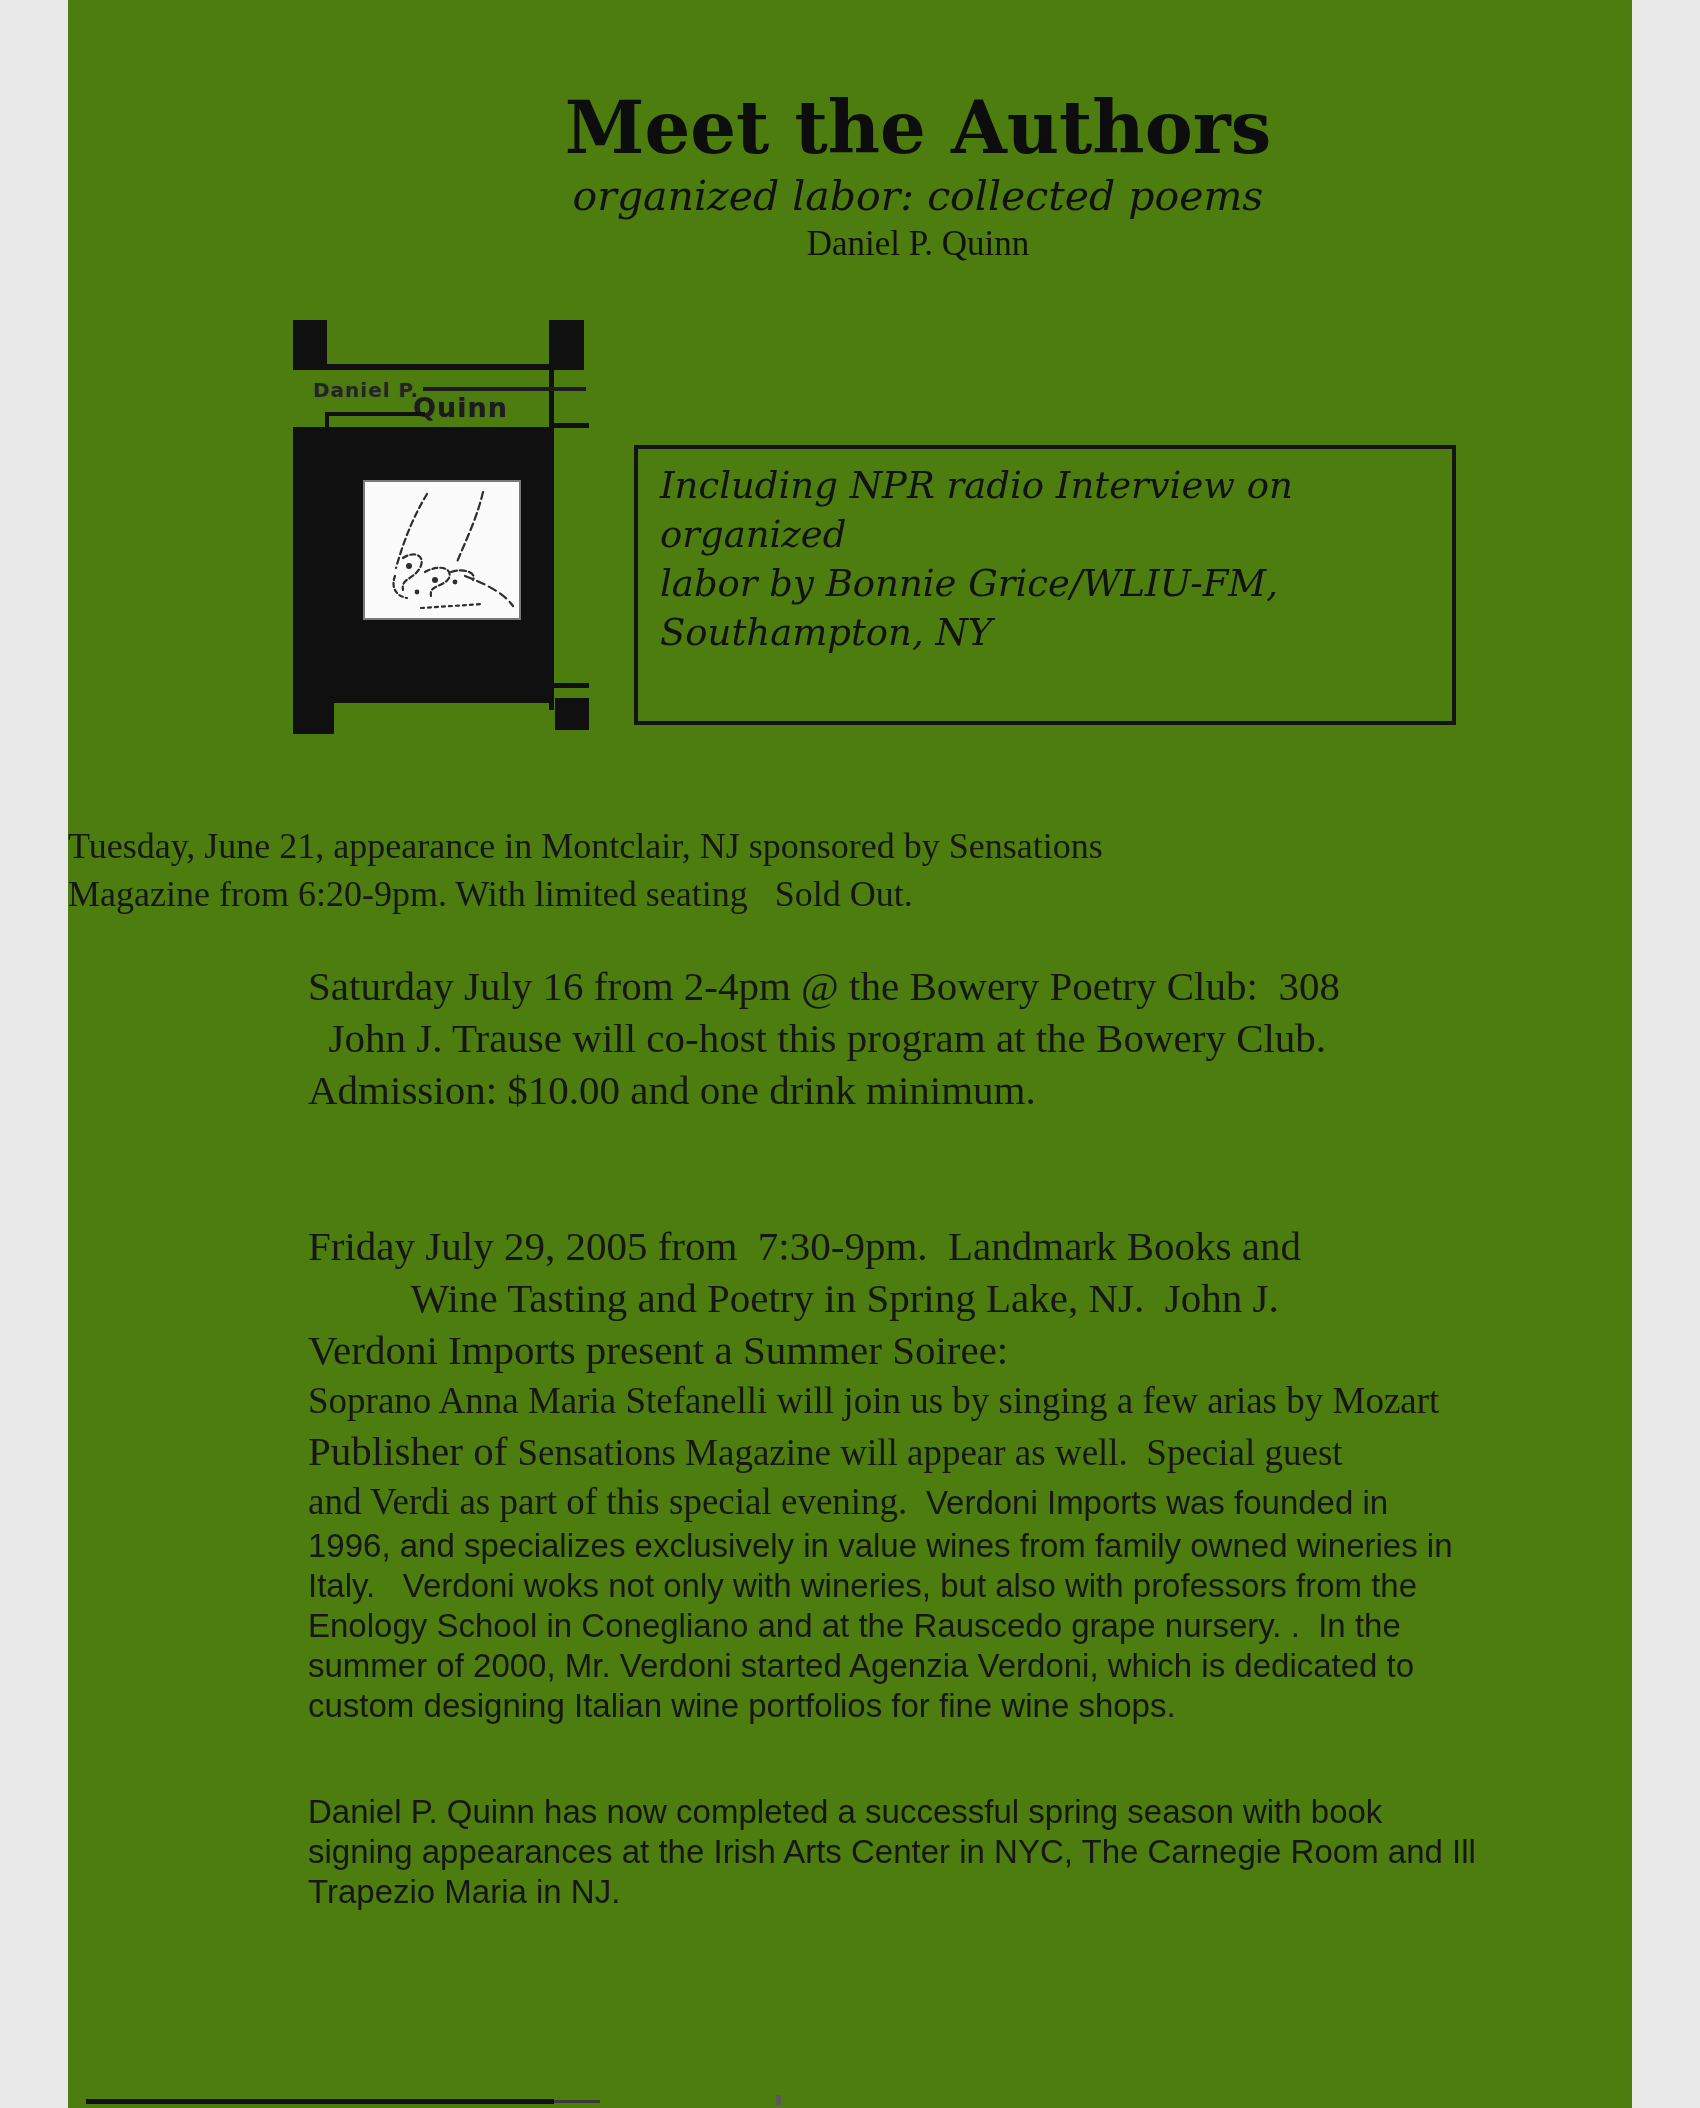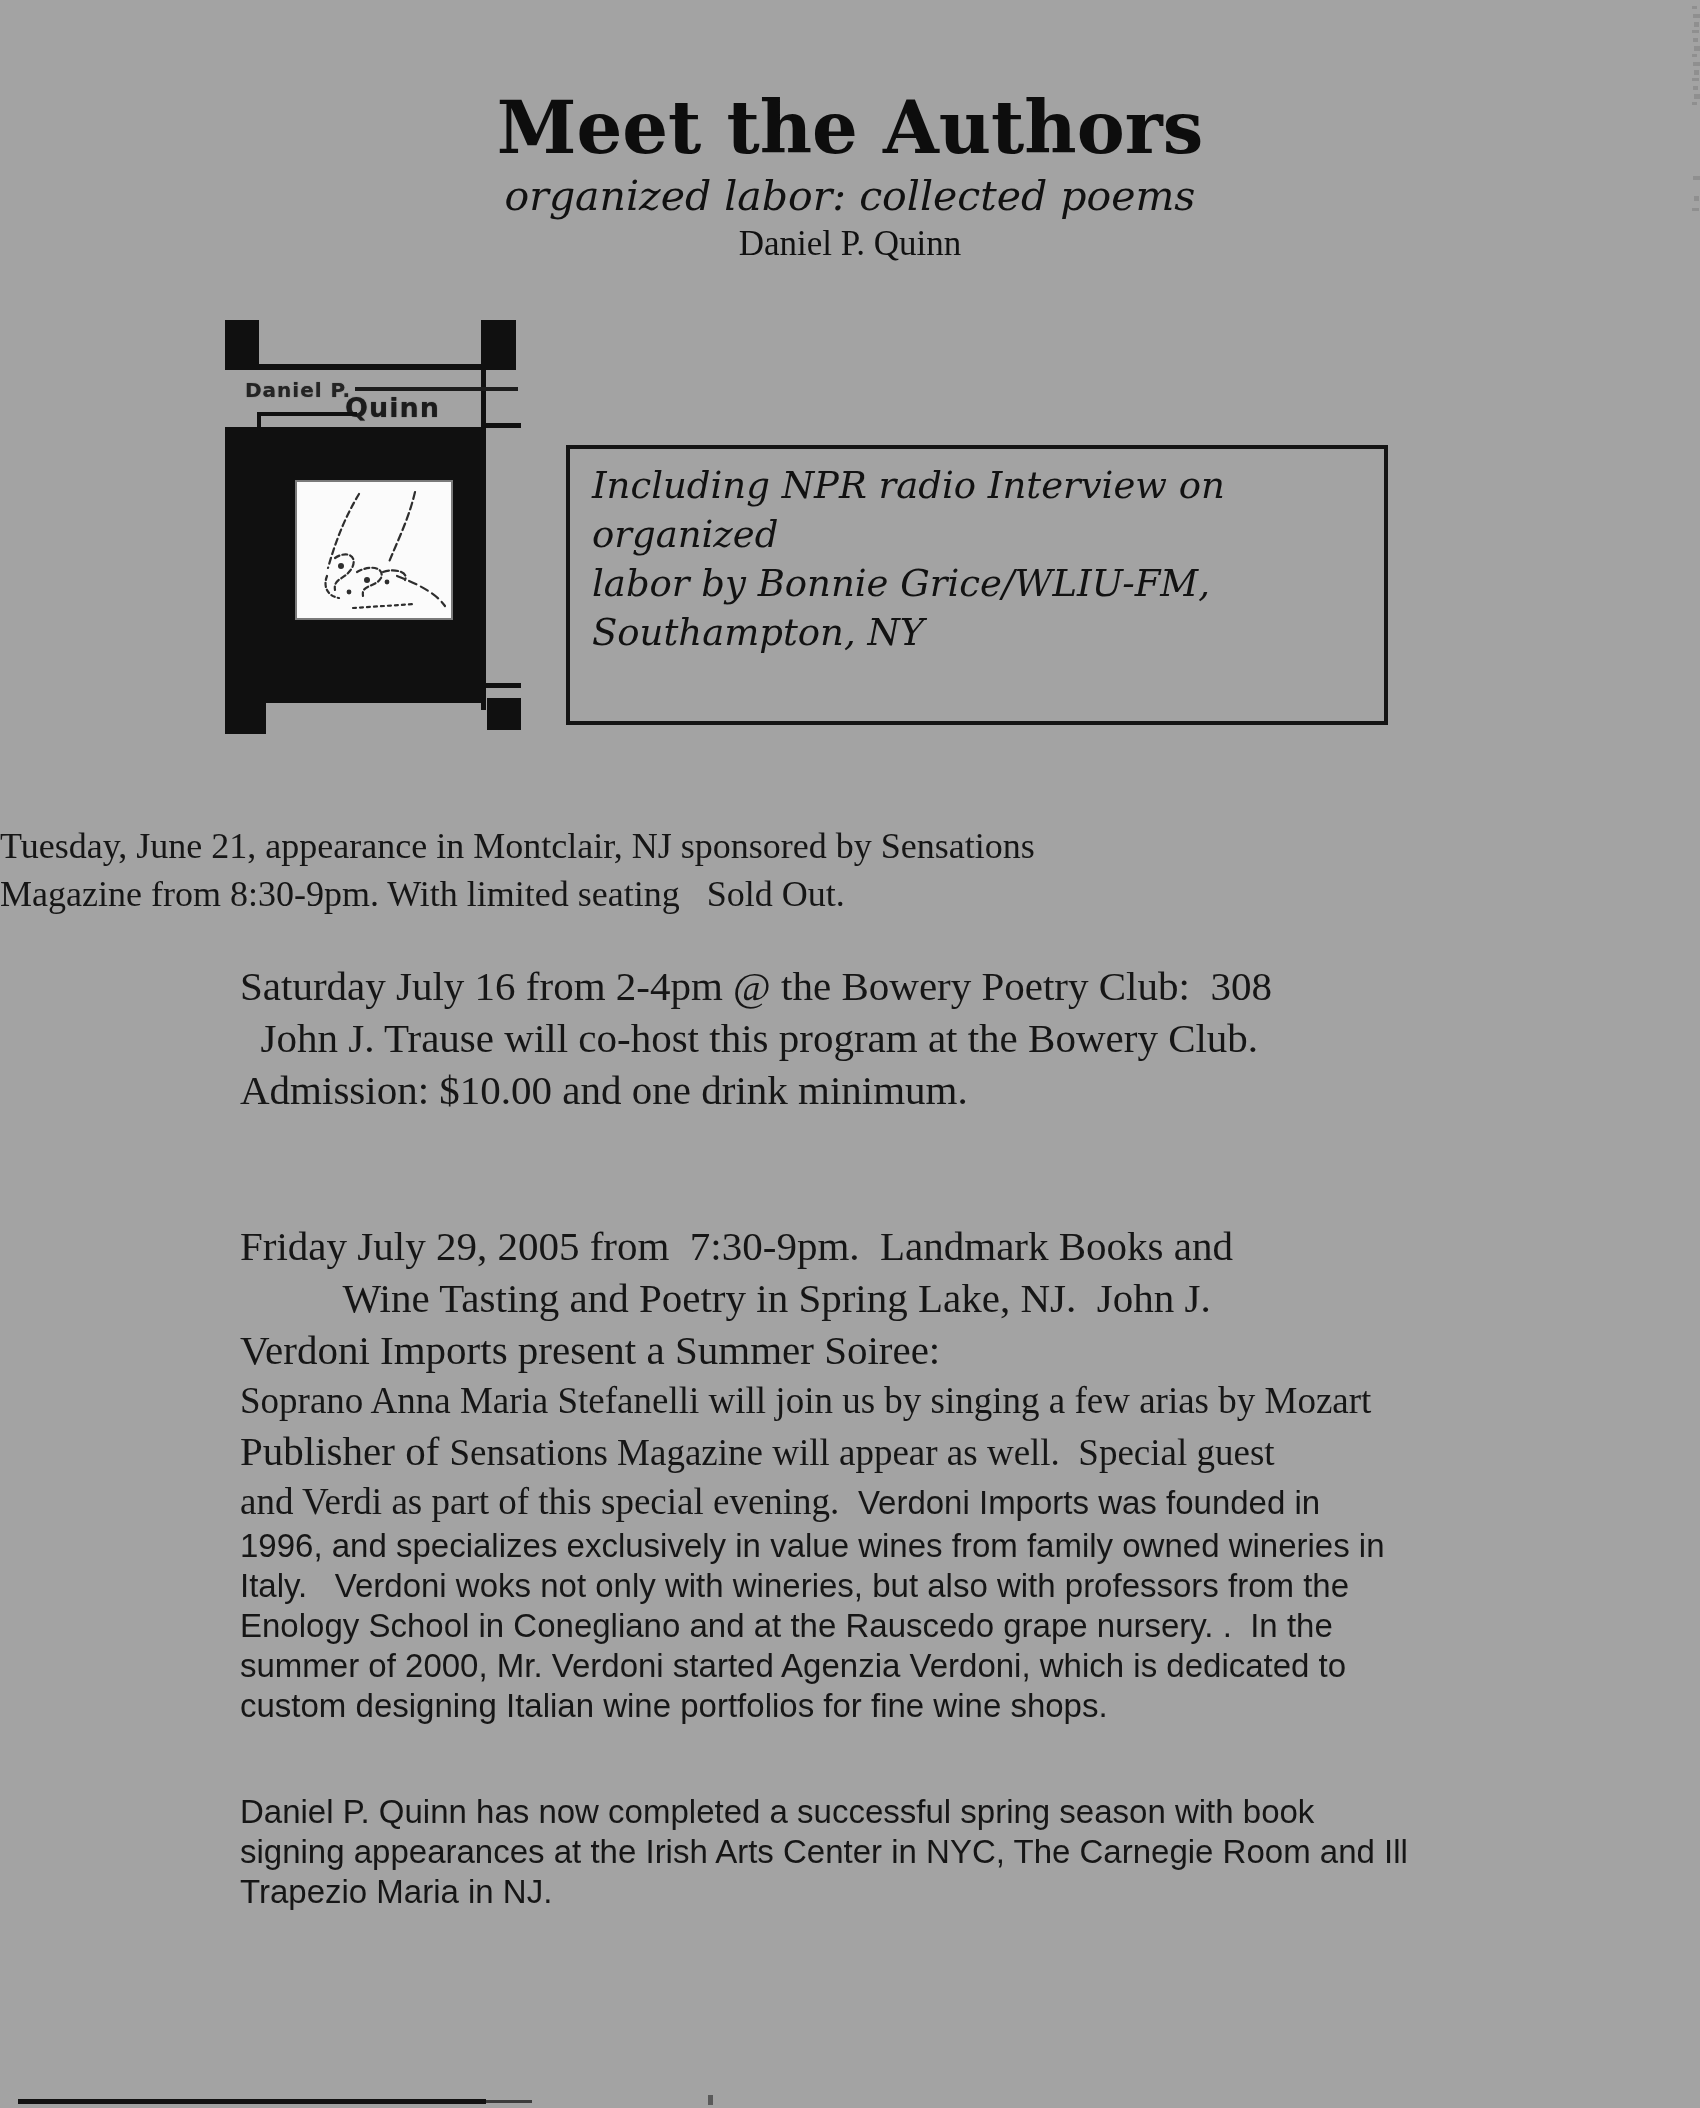--- a/index.html
+++ b/index.html
@@ -1,18 +1,18 @@
 <!DOCTYPE html>
 <html><head>
 <meta charset="utf-8">
 <style>
   html,body { margin:0; padding:0; background:#e8e8e8; }
   .page {
-    position:relative; width:1700px; height:2108px; margin:0 auto;
-    background:#a3a3a3; overflow:hidden; color:#161616;
+    position:relative; width:1564px; height:2108px; margin:0 auto;
+    background:#4d7c0f; overflow:hidden; color:#161616;
     font-family:"Liberation Serif", serif;
   }
   
   .header { position:absolute; top:86px; left:0; width:1700px; text-align:center; }
   .title {
     font-family:"DejaVu Serif", serif; font-weight:800;
     font-size:72px; line-height:84px; letter-spacing:0px; color:#0d0d0d; margin:0;
   }
   .subtitle {
     font-family:"DejaVu Serif", serif; font-style:italic;
@@ -128,21 +128,21 @@
 
   <div class="npr-box">
       <div class="npr-line">Including NPR radio Interview on organized</div>
       <div class="npr-line">labor by Bonnie Grice/WLIU-FM,</div>
       <div class="npr-line">Southampton, NY</div>
     </div>
 
   <div>
       <div class="para para-montclair-event">
         <div class="line"><span class="serif-md">Tuesday, June 21, appearance in Montclair, NJ sponsored by Sensations</span></div>
-        <div class="line"><span class="serif-md">Magazine from 8:30-9pm. With limited seating   Sold Out.</span></div>
+        <div class="line"><span class="serif-md">Magazine from 6:20-9pm. With limited seating   Sold Out.</span></div>
       </div>
       <div class="para para-bowery-event">
         <div class="line"><span class="serif-lg">Saturday July 16 from 2-4pm @ the Bowery Poetry Club:  308</span></div>
         <div class="line"><span class="serif-lg">  John J. Trause will co-host this program at the Bowery Club.</span></div>
         <div class="line"><span class="serif-lg">Admission: $10.00 and one drink minimum.</span></div>
       </div>
       <div class="para para-summer-soiree-event">
         <div class="line"><span class="serif-lg">Friday July 29, 2005 from  7:30-9pm.  Landmark Books and</span></div>
         <div class="line"><span class="serif-lg">          Wine Tasting and Poetry in Spring Lake, NJ.  John J.</span></div>
         <div class="line"><span class="serif-lg">Verdoni Imports present a Summer Soiree:</span></div>

